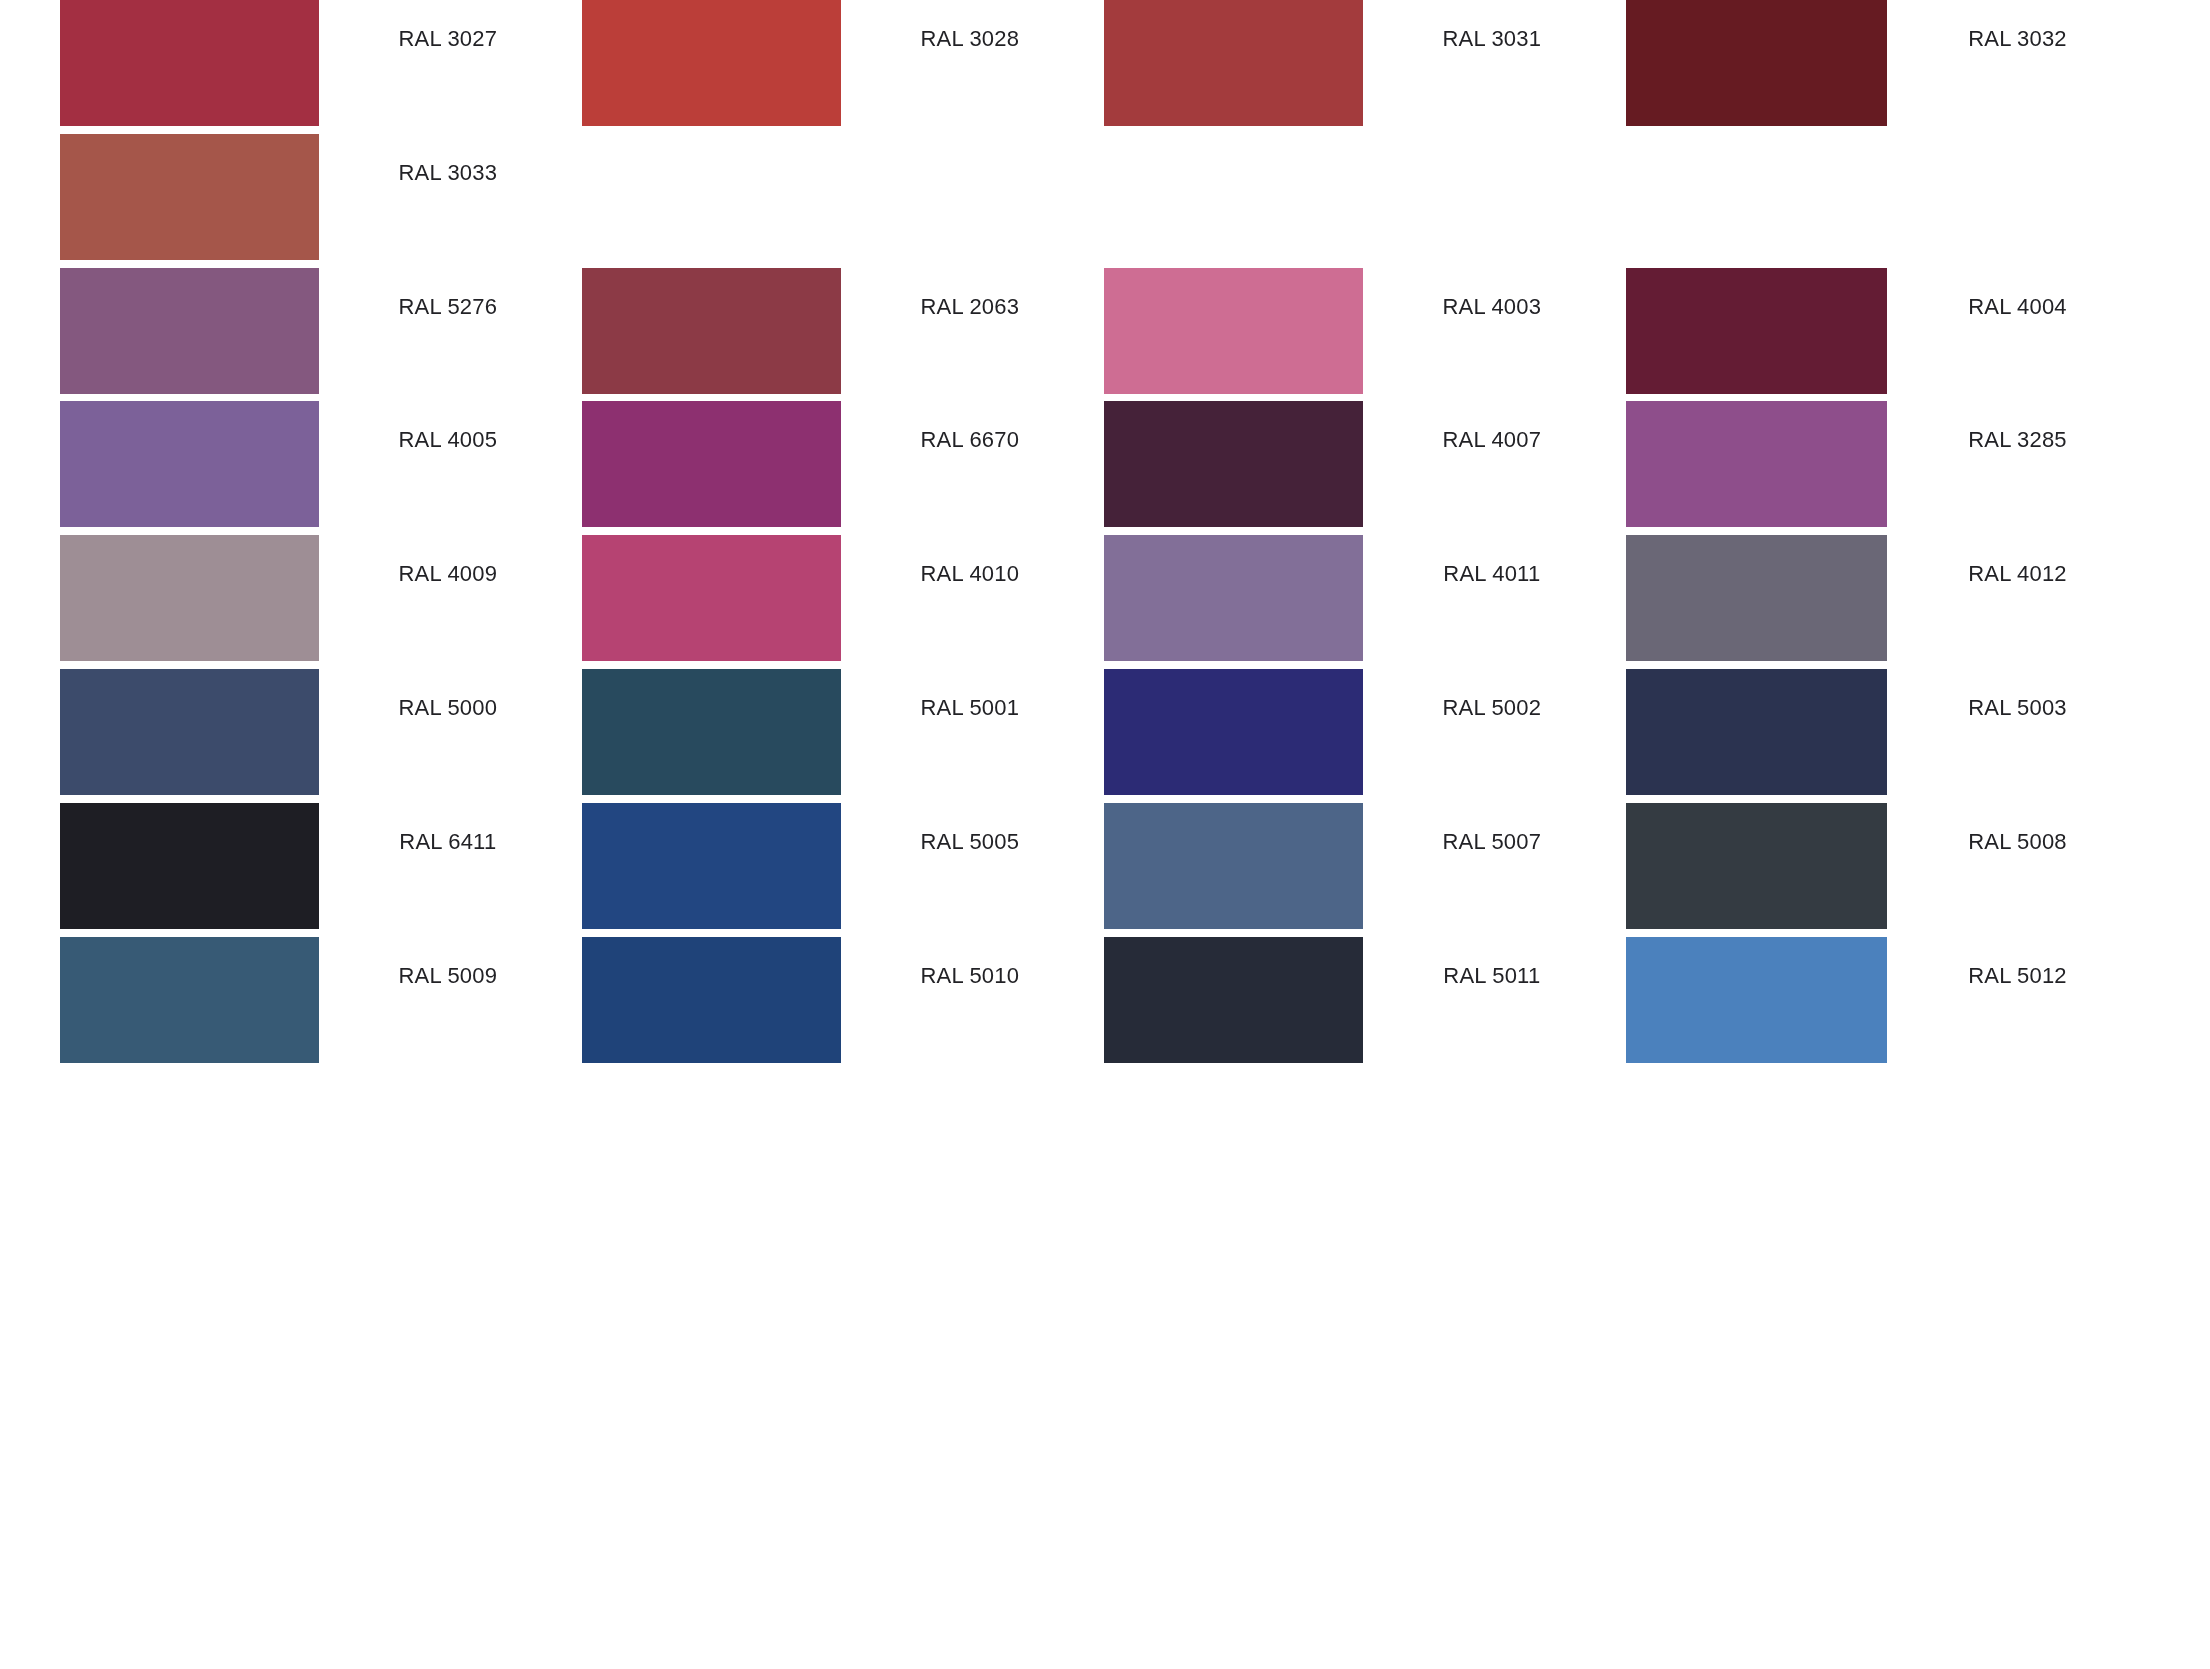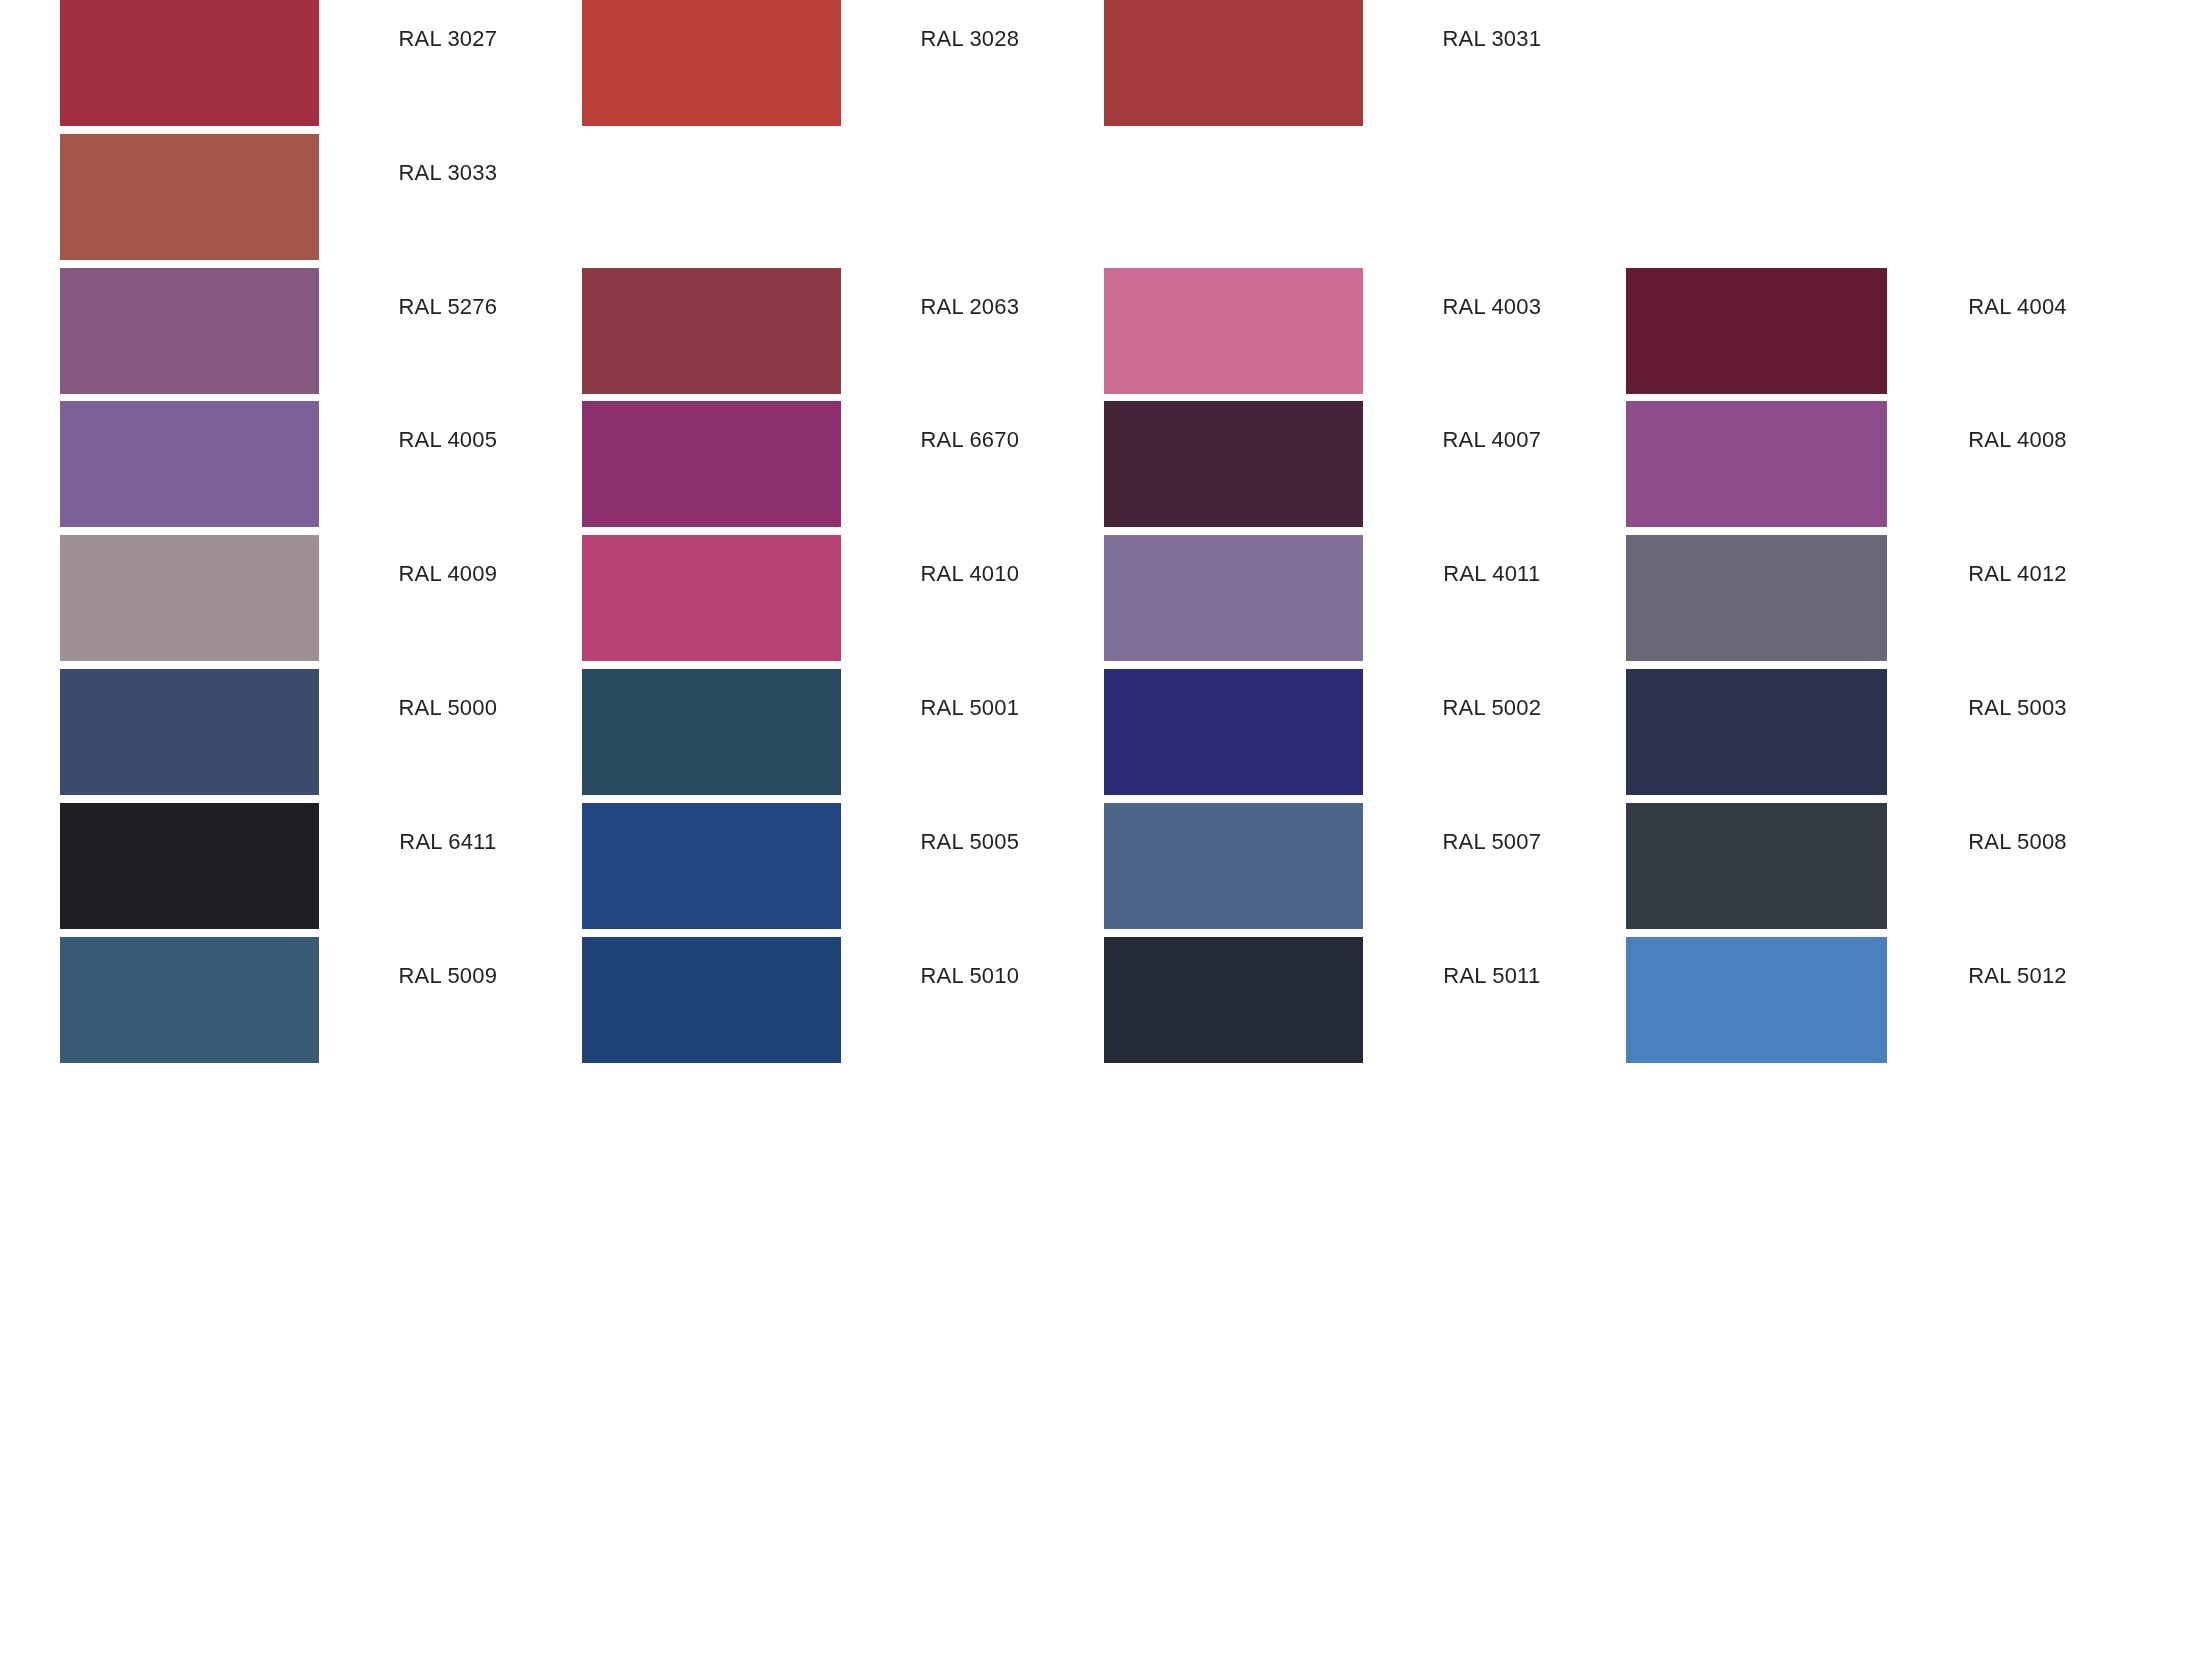--- a/index.html
+++ b/index.html
@@ -72,20 +72,24 @@
         <div class="swatch-label">RAL 3027</div>
       </div>
       <div class="swatch-cell">
         <div class="swatch-chip" title="RAL 3028" style="background: rgb(187, 62, 57);"></div>
         <div class="swatch-label">RAL 3028</div>
       </div>
       <div class="swatch-cell">
         <div class="swatch-chip" title="RAL 3031" style="background: rgb(163, 59, 61);"></div>
         <div class="swatch-label">RAL 3031</div>
       </div>
+      <div class="swatch-cell last">
+        <div class="swatch-chip" title="RAL 3032" style="background: rgb(102, 27, 34);"></div>
+        <div class="swatch-label">RAL 3032</div>
+      </div>
     </div>
     <div class="swatch-row">
       <div class="swatch-cell">
         <div class="swatch-chip" title="RAL 3033" style="background: rgb(165, 86, 74);"></div>
         <div class="swatch-label">RAL 3033</div>
       </div>
       <div class="swatch-cell spacer-cell">
         <div class="swatch-chip" title=""></div>
         <div class="swatch-label"></div>
       </div>
@@ -124,21 +128,21 @@
       <div class="swatch-cell">
         <div class="swatch-chip" title="RAL 4006" style="background: rgb(141, 48, 112);"></div>
         <div class="swatch-label">RAL 6670</div>
       </div>
       <div class="swatch-cell">
         <div class="swatch-chip" title="RAL 4007" style="background: rgb(69, 34, 57);"></div>
         <div class="swatch-label">RAL 4007</div>
       </div>
       <div class="swatch-cell last">
         <div class="swatch-chip" title="RAL 4008" style="background: rgb(142, 78, 139);"></div>
-        <div class="swatch-label">RAL 4008</div>
+        <div class="swatch-label">RAL 3285</div>
       </div>
     </div>
     <div class="swatch-row">
       <div class="swatch-cell">
         <div class="swatch-chip" title="RAL 4009" style="background: rgb(158, 142, 149);"></div>
         <div class="swatch-label">RAL 4009</div>
       </div>
       <div class="swatch-cell">
         <div class="swatch-chip" title="RAL 4010" style="background: rgb(182, 67, 114);"></div>
         <div class="swatch-label">RAL 4010</div>

